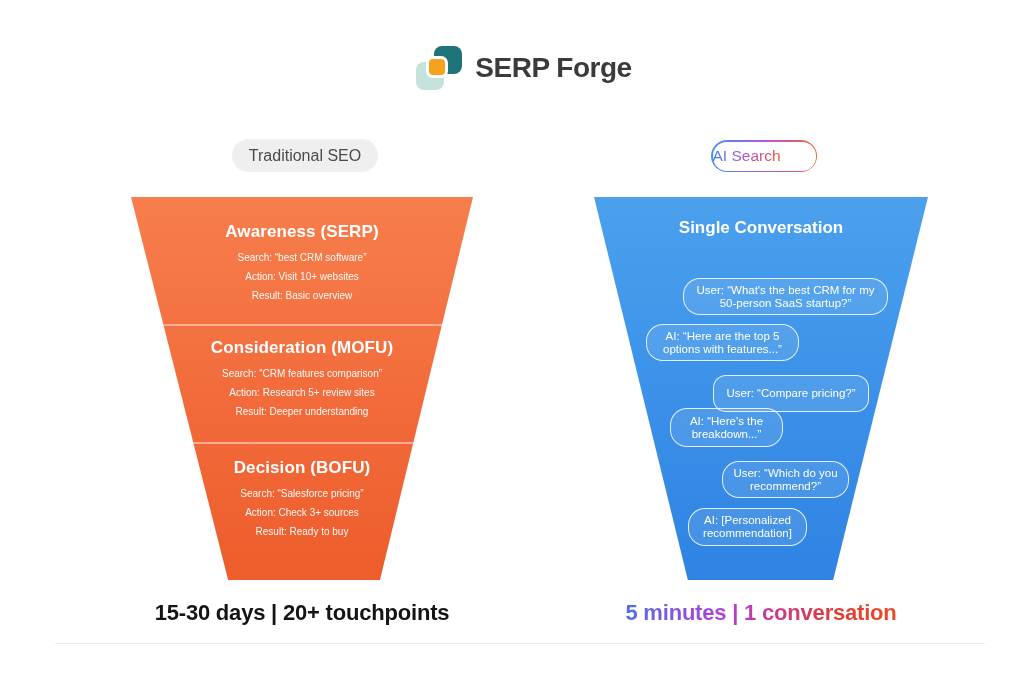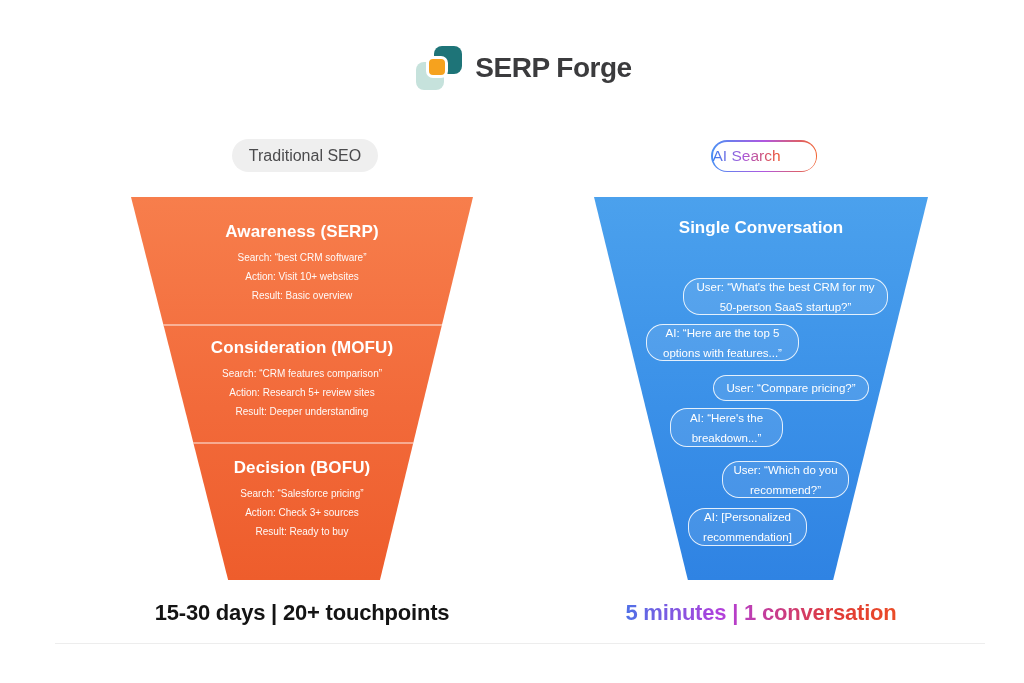--- a/index.html
+++ b/index.html
@@ -41,24 +41,24 @@
   .stage-1 { top:25px; } .stage-2 { top:141px; } .stage-3 { top:261px; }
   .stage-title { font-size:17px; font-weight:700; margin-bottom:6px; letter-spacing:0.1px; }
   .stage-line { font-size:10px; line-height:19px; color:rgba(255,255,255,0.96); }
 
   .chat-header { position:absolute; top:21px; left:0; width:100%; text-align:center; }
   .chat-title { font-size:17px; font-weight:700; margin-bottom:3px; }
   .chat-subtitle { font-size:15.5px; color:rgba(255,255,255,0.97); }
 
   .bubble { position:absolute; border:1.5px solid rgba(255,255,255,0.85); border-radius:17px;
     background:rgba(255,255,255,0.10); display:flex; align-items:center; justify-content:center;
-    text-align:center; font-size:11.5px; line-height:20px; color:#fff; padding:2px 9px; }
+    text-align:center; font-size:11.5px; line-height:13px; color:#fff; padding:2px 9px; }
   .bubble-1 { left:89px;  top:81px;  width:205px; height:37px; }
   .bubble-2 { left:52px;  top:127px; width:153px; height:37px; }
-  .bubble-3 { left:119px; top:178px; width:156px; height:26px; border-radius:13px; }
+  .bubble-3 { left:119px; top:178px; width:156px; height:37px; border-radius:13px; }
   .bubble-4 { left:76px;  top:211px; width:113px; height:39px; }
   .bubble-5 { left:128px; top:264px; width:127px; height:37px; }
   .bubble-6 { left:94px;  top:311px; width:119px; height:38px; }
 
   
   .stat { position:absolute; top:600px; text-align:center; font-size:22px; font-weight:700; letter-spacing:-0.2px; }
   .stat-left { left:131px; width:342px; color:#141414; }
   .stat-right { left:594px; width:334px;
     background:linear-gradient(90deg,#2f81ea 0%,#b13fdc 38%,#e03a36 72%,#f0551f 100%);
     -webkit-background-clip:text; background-clip:text; color:transparent; }

